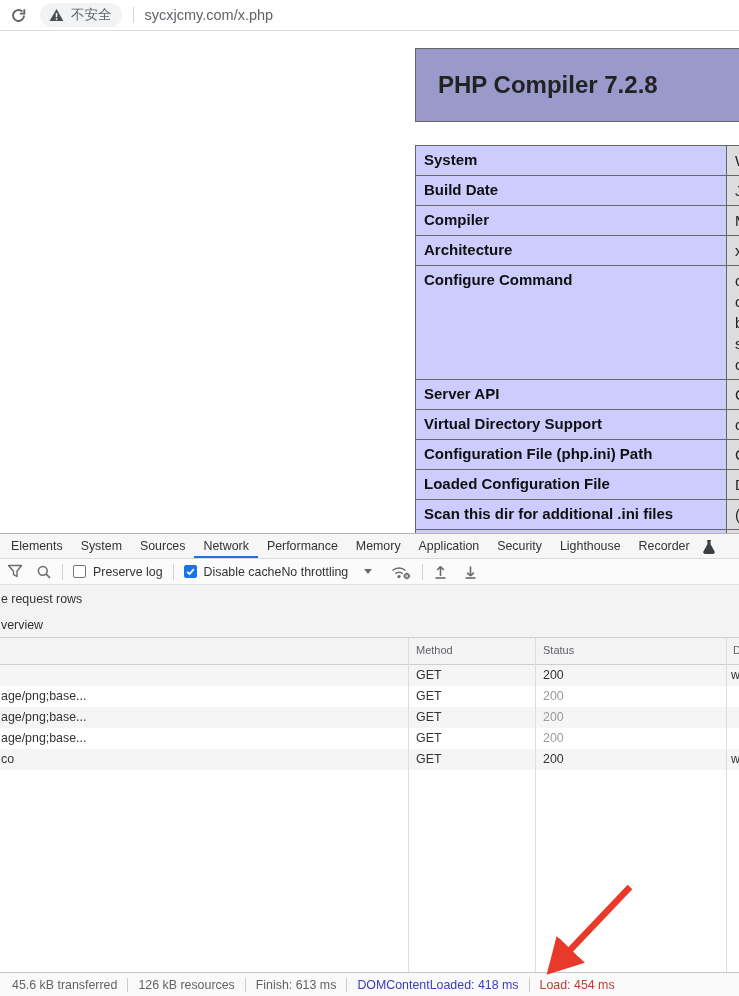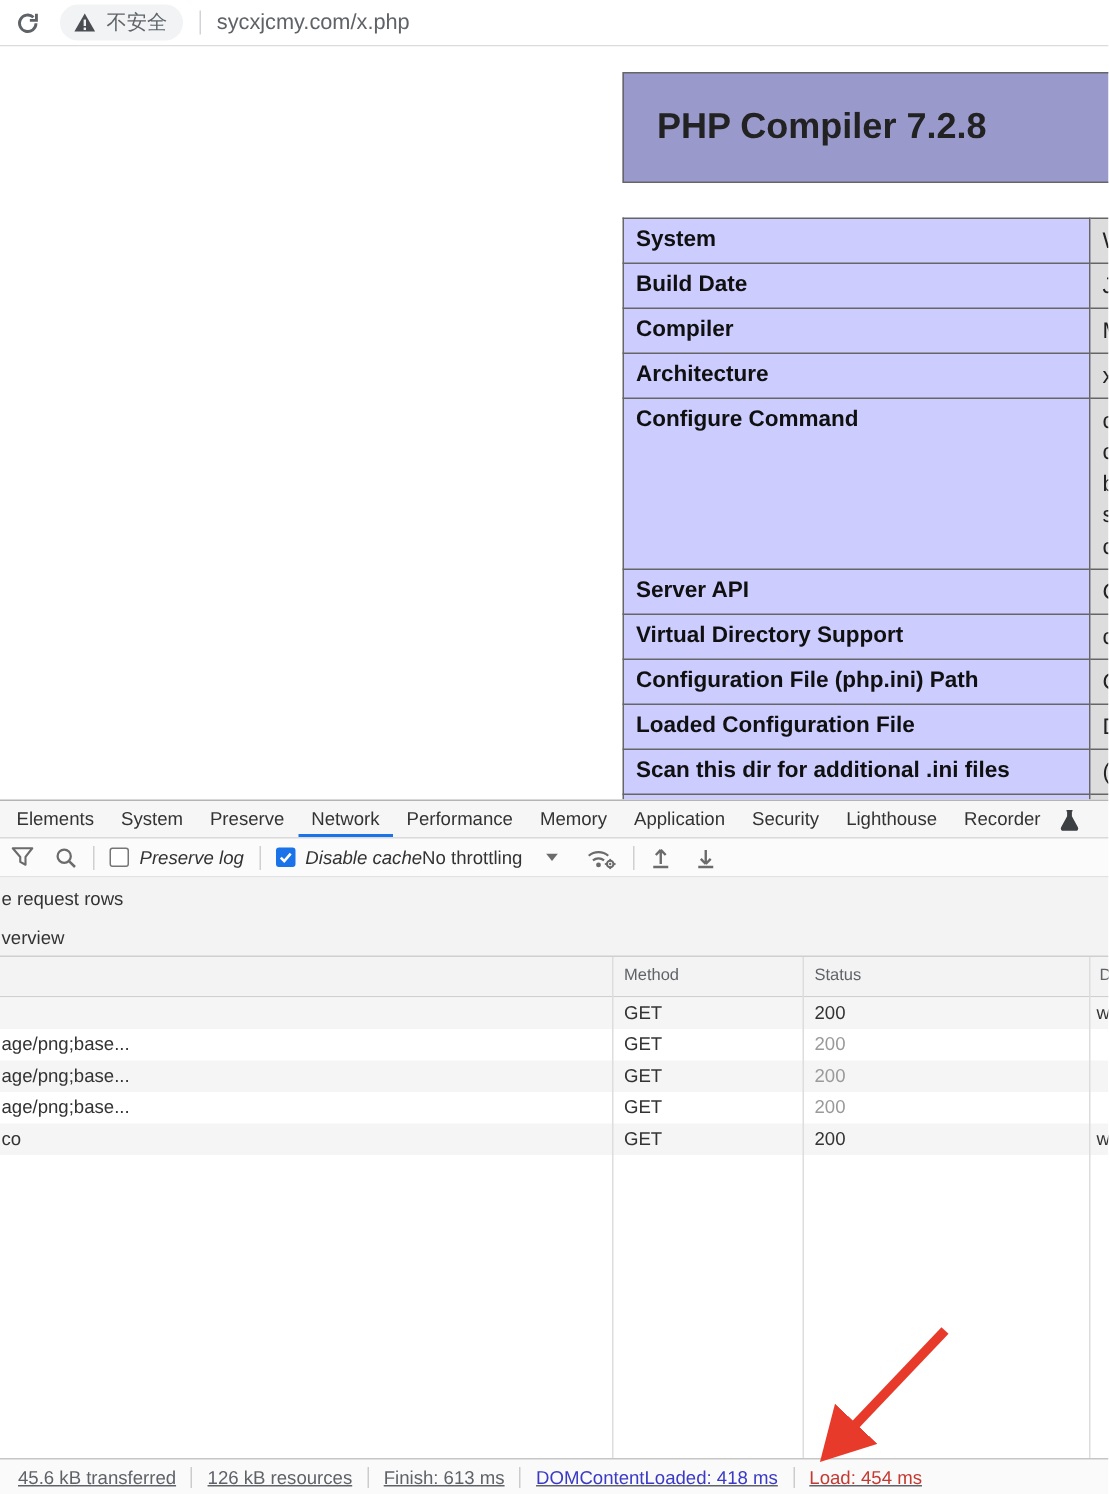--- a/index.html
+++ b/index.html
@@ -39,21 +39,21 @@
   .dt-tab { padding:0 9px; font-size:12.4px; color:#333; display:flex; align-items:center; white-space:nowrap; }
   .dt-tab.active { border-bottom:2px solid var(--accent,#1a73e8); padding-top:2px; }
   .beaker { margin-left:3px; align-self:center; flex:0 0 auto; }
 
   .dt-toolbar { height:26px; background:#fbfbfb; border-bottom:1px solid #e2e2e2;
     display:flex; align-items:center; font-size:12.4px; color:#333; }
   .tb-sep { width:1px; height:16px; background:#d0d0d0; margin:0 10px; }
   .cbx { width:13px; height:13px; border:1.5px solid #767676; border-radius:2px; background:#fff;
     display:flex; align-items:center; justify-content:center; flex:0 0 auto; }
   .cbx.checked { background:var(--accent,#1a73e8); border-color:var(--accent,#1a73e8); }
-  .cbx-label { margin-left:7px; white-space:nowrap;font-style:italic; }
+  .cbx-label { margin-left:7px; white-space:nowrap; }
   .throttle { white-space:nowrap; }
   .caret { margin-left:16px; }
 
   .dt-settings { height:53px; background:#f3f3f3; border-bottom:1px solid #cfcfcf;
     font-size:12.4px; color:#333; position:relative; overflow:hidden; }
   .dt-settings .frag0 { position:absolute; left:1px; top:7px; }
   .dt-settings .frag1 { position:absolute; left:1px; top:33px; }
 
   .dt-header { height:27px; background:#f3f3f3; border-bottom:1px solid #cfcfcf;
     position:relative; font-size:11px; color:#5f6368; }
@@ -67,21 +67,21 @@
   .cell-name { left:1px; } .cell-method { left:416px; } .cell-status { left:543px; } .cell-domain { left:731px; }
   .dt-row .dim { color:#9a9a9a; }
 
   .vline { position:absolute; width:1px; top:104px; height:334px; background:#ddd; z-index:1; }
   .vline.v1 { left:408px; } .vline.v2 { left:535px; } .vline.v3 { left:726px; }
 
   .arrow-svg { position:absolute; left:490px; top:317px; z-index:3; }
 
   .dt-statusbar { position:absolute; left:0; bottom:0; width:739px; height:24px;
     background:#fafafa; border-top:1px solid #c6c6c6; display:flex; align-items:center;
-    font-size:12.4px; color:#5f6368; padding-left:2px;text-decoration:underline; }
+    font-size:12.4px; color:#5f6368; padding-left:2px; }
   .sb-item { padding:0 10px; white-space:nowrap; }
   .sb-item.blue { color:var(--dcl-blue,#3a3ac6); }
   .sb-item.red { color:var(--load-red,#c43a32); }
   .sb-sep { width:1px; height:14px; background:#cccccc; flex:0 0 auto; }
 
   svg { display:block; }
 </style>
 </head>
 <body>
 
@@ -165,21 +165,21 @@
     </table>
   </div>
 </div>
 
 <div class="devtools">
 
   <div class="dt-tabs">
     <div class="dt-tab-list">
         <div class="dt-tab">Elements</div>
         <div class="dt-tab">System</div>
-        <div class="dt-tab">Preserve</div>
+        <div class="dt-tab">Sources</div>
         <div class="dt-tab active">Network</div>
         <div class="dt-tab">Performance</div>
         <div class="dt-tab">Memory</div>
         <div class="dt-tab">Application</div>
         <div class="dt-tab">Security</div>
         <div class="dt-tab">Lighthouse</div>
         <div class="dt-tab">Recorder</div>
       </div>
     <svg class="beaker" width="14" height="15" viewBox="0 0 14 15">
       <path d="M5 1h4v1H8.6v3.2l4 7.3a1.6 1.6 0 0 1-1.4 2.4H2.8a1.6 1.6 0 0 1-1.4-2.4l4-7.3V2H5z" fill="#3c4043"></path>

